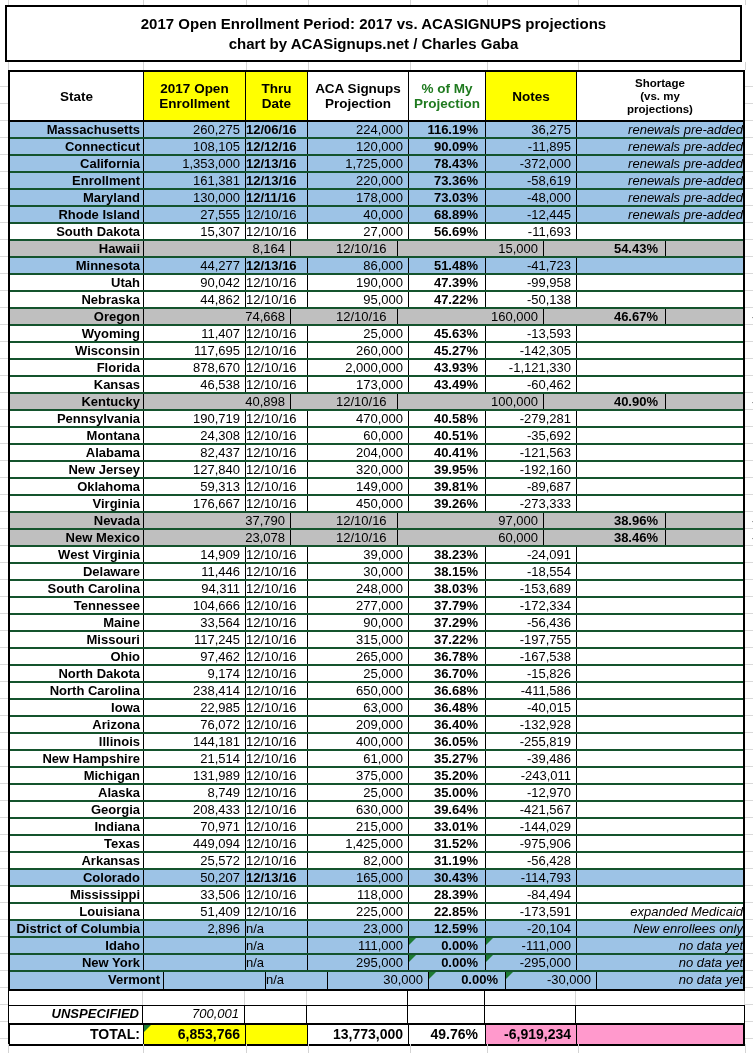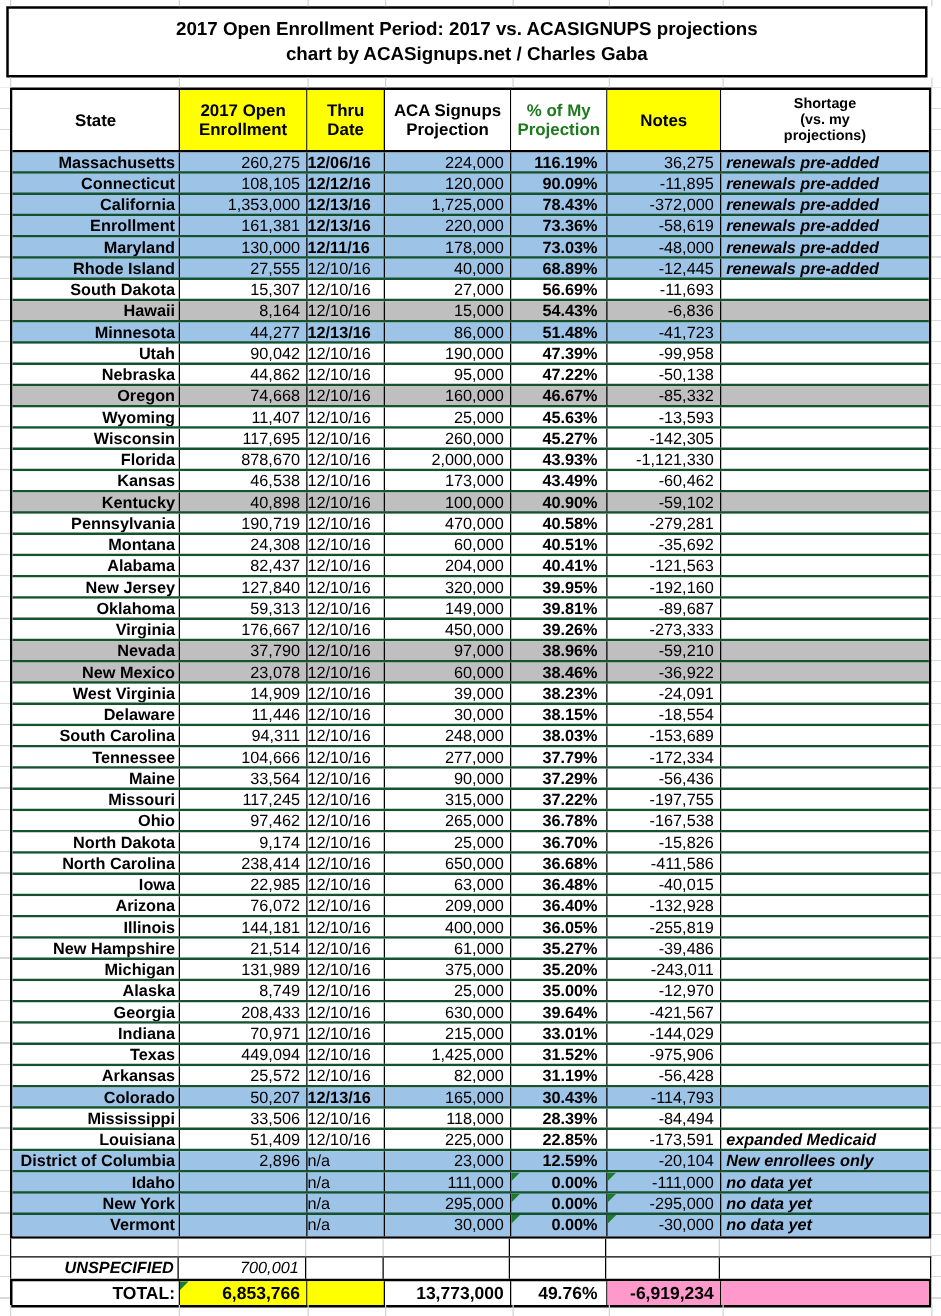--- a/index.html
+++ b/index.html
@@ -16,32 +16,32 @@
   
   .sheet{left:8px;top:70px;width:737px;}
   .grid7{display:grid;grid-template-columns:134px 102px 62px 101px 77px 91px auto;}
   .tbl{border:2px solid #000;box-sizing:border-box;background:#fff;}
   .thead{height:48px;border-bottom:2px solid #000;}
   .hcell{border-right:1px solid #000;box-sizing:border-box;display:flex;flex-direction:column;
     align-items:center;justify-content:center;font-weight:bold;font-size:13.5px;line-height:15px;text-align:center;}
   .hcell:last-child{border-right:none;}
   .hcell.small{font-size:11.5px;line-height:13px;}
   .trow{height:17px;border-bottom:2px solid #14532d;box-sizing:border-box;}
-  .trow:last-child{border-bottom:none;}
+  .trow:last-child{border-bottom:none;padding-left:20px;}
   .cell{border-right:1px solid #000;box-sizing:border-box;overflow:hidden;white-space:nowrap;
     font-size:13px;line-height:15px;color:#000;position:relative;}
   .cell:last-child{border-right:none;}
   .c-state{font-weight:bold;text-align:right;padding-right:3px;}
   .c-num{text-align:right;padding-right:5px;}
   .c-thru{}
   .c-thru.bold{font-weight:bold;}
   .c-pct{text-align:right;font-weight:bold;padding-right:7px;}
-  .c-notes{text-align:left;font-style:italic;padding-left:4px;font-weight:bold;}
+  .c-notes{text-align:right;font-style:italic;padding-left:4px;}
   .bg-blue{background:#9DC3E6;}
-  .bg-gray{background:#BFBFBF;}
+  .bg-gray{background:#BFBFBF;gap:45px;}
   .bg-white{background:#fff;}
   .bg-yellow{background:#FFFF00;}
   .bg-pink{background:#FF99CC;}
   .green-text{color:#1F7A1F;}
   .flag::before{content:"";position:absolute;top:0;left:0;width:0;height:0;
     border-top:7px solid #1E7B34;border-right:7px solid transparent;}
   
   .band{height:14px;background:#fff;border-left:1px solid #000;box-sizing:border-box;}
   .band .bcell{border-right:1px solid #d4d4d4;}
   .band .bcell.dark{border-right:1px solid #000;}

